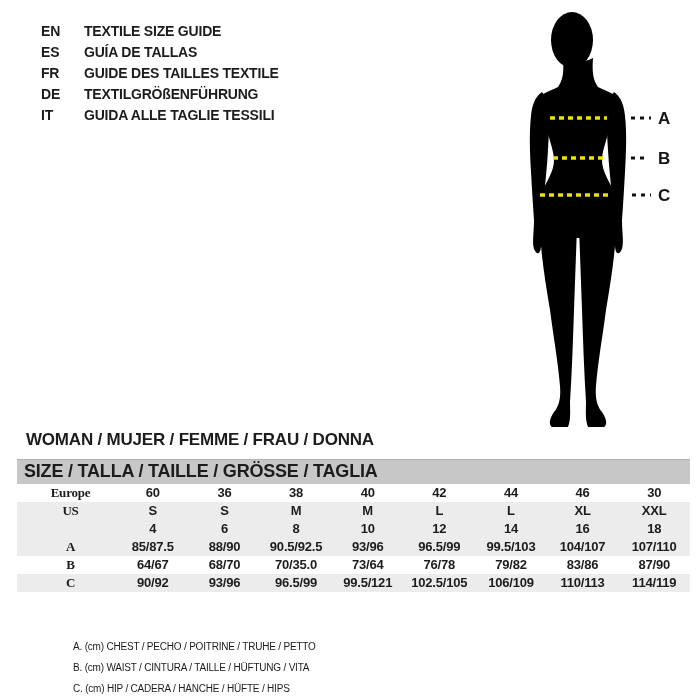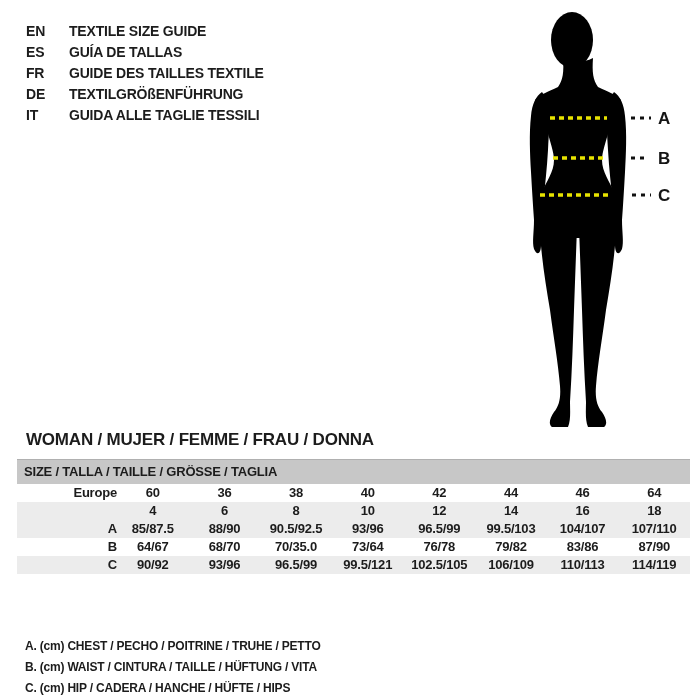--- a/index.html
+++ b/index.html
@@ -1,48 +1,48 @@
 <!DOCTYPE html>
 <html style="--background: #ffffff; --text: #1c1c1c; --table-header-bg: #c7c7c7; --row-stripe-bg: #ececec; --silhouette: #000000; --marker-yellow: #e8e300; --marker-black: #111111;"><head>
 <meta charset="utf-8">
 <style>
   * { margin:0; padding:0; box-sizing:border-box; }
   html,body { width:700px; height:700px; background:#fff; }
   body { font-family:"Liberation Sans", sans-serif; color:var(--text,#1c1c1c); }
   .page { position:relative; width:700px; height:700px; background:var(--background,#fff); overflow:hidden; }
 
   
-  .lang-list { position:absolute; left:26px; top:21px; }
+  .lang-list { position:absolute; left:41px; top:21px; }
   .lang-row { display:flex; line-height:21px; font-size:14px; font-weight:700; letter-spacing:-0.2px; }
   .lang-code { width:43px; }
   .lang-title { white-space:nowrap;text-align:right; }
 
   
   .figure-svg { position:absolute; left:490px; top:10px; width:210px; height:430px; }
   .sil { fill:var(--silhouette,#000); stroke:none; }
   .yline { stroke:var(--marker-yellow,#e8e300); stroke-width:3.5; stroke-dasharray:5 4; fill:none; }
   .bline { stroke:var(--marker-black,#111); stroke-width:3; stroke-dasharray:4 5; fill:none; }
   .marker-label { font-family:"Liberation Sans",sans-serif; font-size:17px; font-weight:700; fill:#151515; }
 
   
   .table-title { position:absolute; left:26px; top:430px; font-size:17px; font-weight:700; letter-spacing:-0.2px; }
 
   
   .size-table { position:absolute; left:17px; top:459px; width:673px; border-collapse:collapse; table-layout:fixed;
                 font-size:13px; font-weight:700; letter-spacing:-0.2px; }
   .size-table col.label-col { width:100px; }
   .size-table thead th { background:var(--table-header-bg,#c7c7c7); text-align:left; padding:0 4px 0 7px; height:24px;
-                         font-size:13px; font-weight:700; border-top:1px solid #b0b0b0; }
+                         font-size:18px; font-weight:700; border-top:1px solid #b0b0b0; }
   .size-table td { height:18px; text-align:center; padding:0; white-space:nowrap; }
-  .size-table td.label-cell { text-align:right; padding-left:7px; }
+  .size-table td.label-cell { text-align:center; padding-left:7px;font-family:Liberation Serif, serif; }
   .size-table tr.shaded { background:var(--row-stripe-bg,#ececec); }
 
   
   .legend { position:absolute; left:25px; top:636px; }
-  .legend-line { line-height:21px; font-size:12px; font-weight:700; letter-spacing:-0.2px; white-space:nowrap; }
+  .legend-line { line-height:21px; font-size:10px; font-weight:400; letter-spacing:-0.2px; white-space:nowrap;margin-left:48px; }
 </style>
 </head>
 <body>
 
 <div class="page">
 
   <div class="lang-list">
       <div class="lang-row">
         <span class="lang-code">EN</span>
         <span class="lang-title">TEXTILE SIZE GUIDE</span>
@@ -169,21 +169,32 @@
     <tbody>
         <tr>
           <td class="label-cell">Europe</td>
           <td>60</td>
           <td>36</td>
           <td>38</td>
           <td>40</td>
           <td>42</td>
           <td>44</td>
           <td>46</td>
-          <td>64</td>
+          <td>30</td>
+        </tr>
+        <tr class="shaded">
+          <td class="label-cell">US</td>
+          <td>S</td>
+          <td>S</td>
+          <td>M</td>
+          <td>M</td>
+          <td>L</td>
+          <td>L</td>
+          <td>XL</td>
+          <td>XXL</td>
         </tr>
         <tr class="shaded">
           <td class="label-cell"></td>
           <td>4</td>
           <td>6</td>
           <td>8</td>
           <td>10</td>
           <td>12</td>
           <td>14</td>
           <td>16</td>

